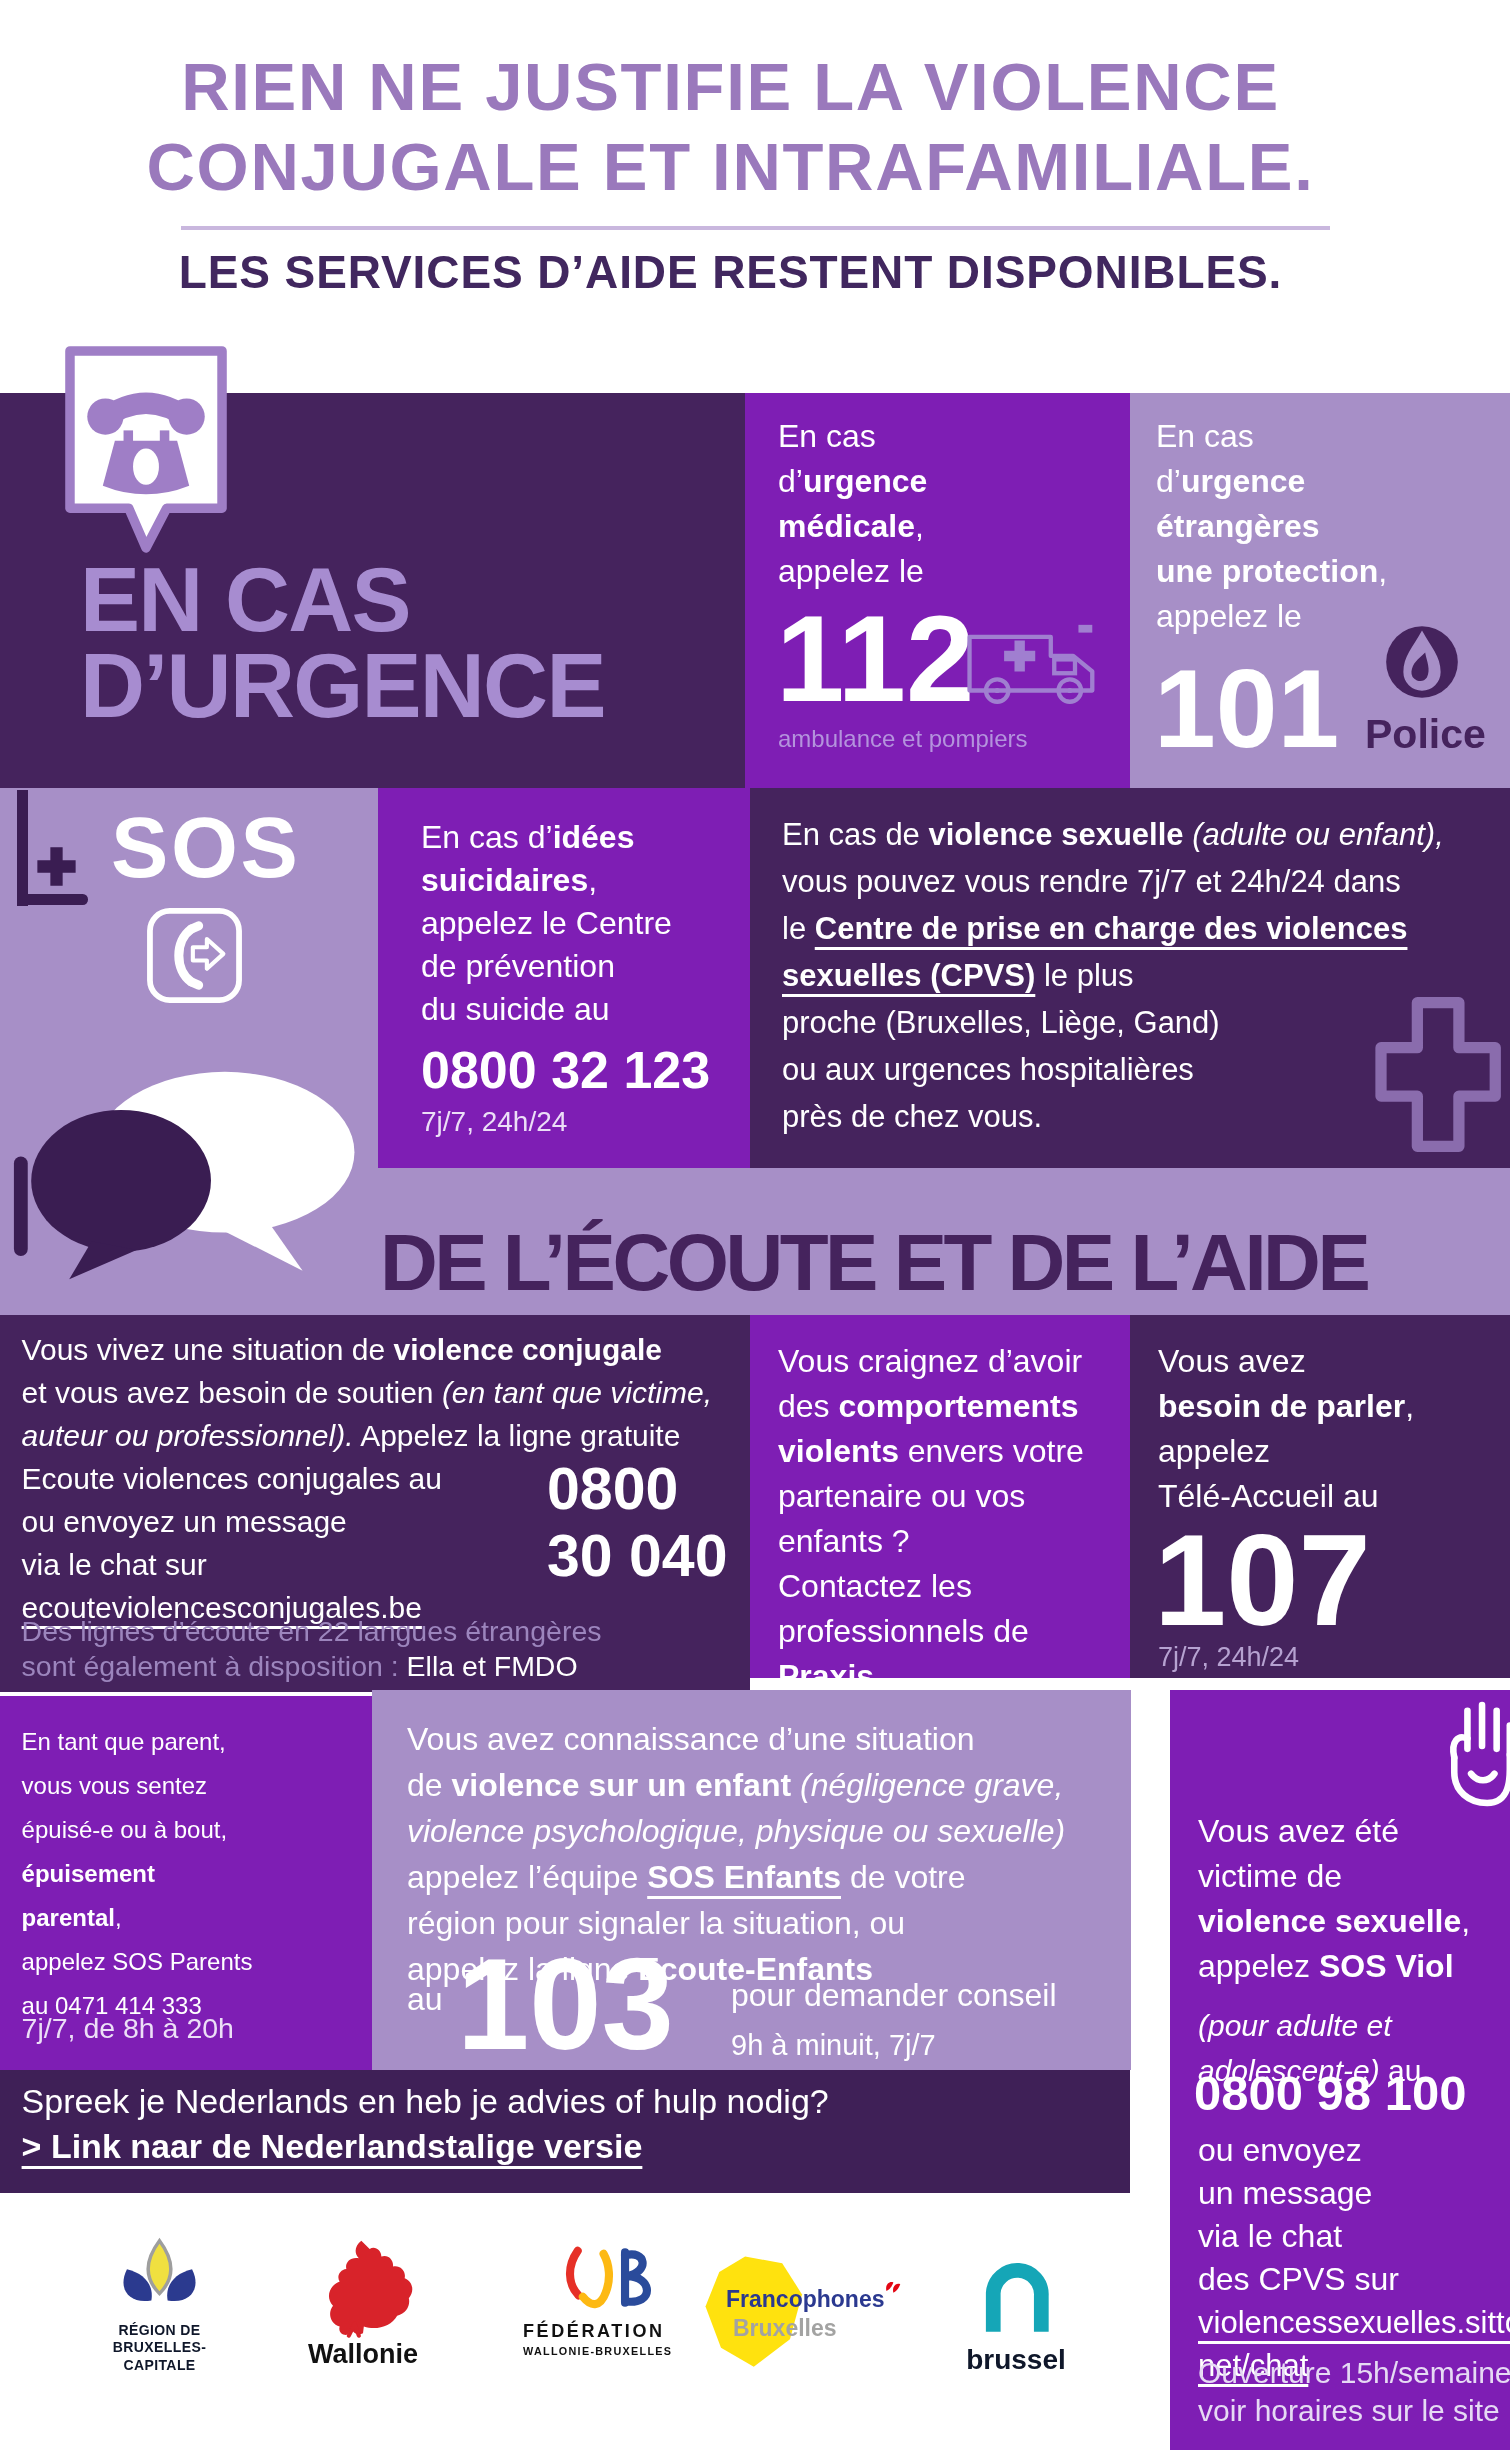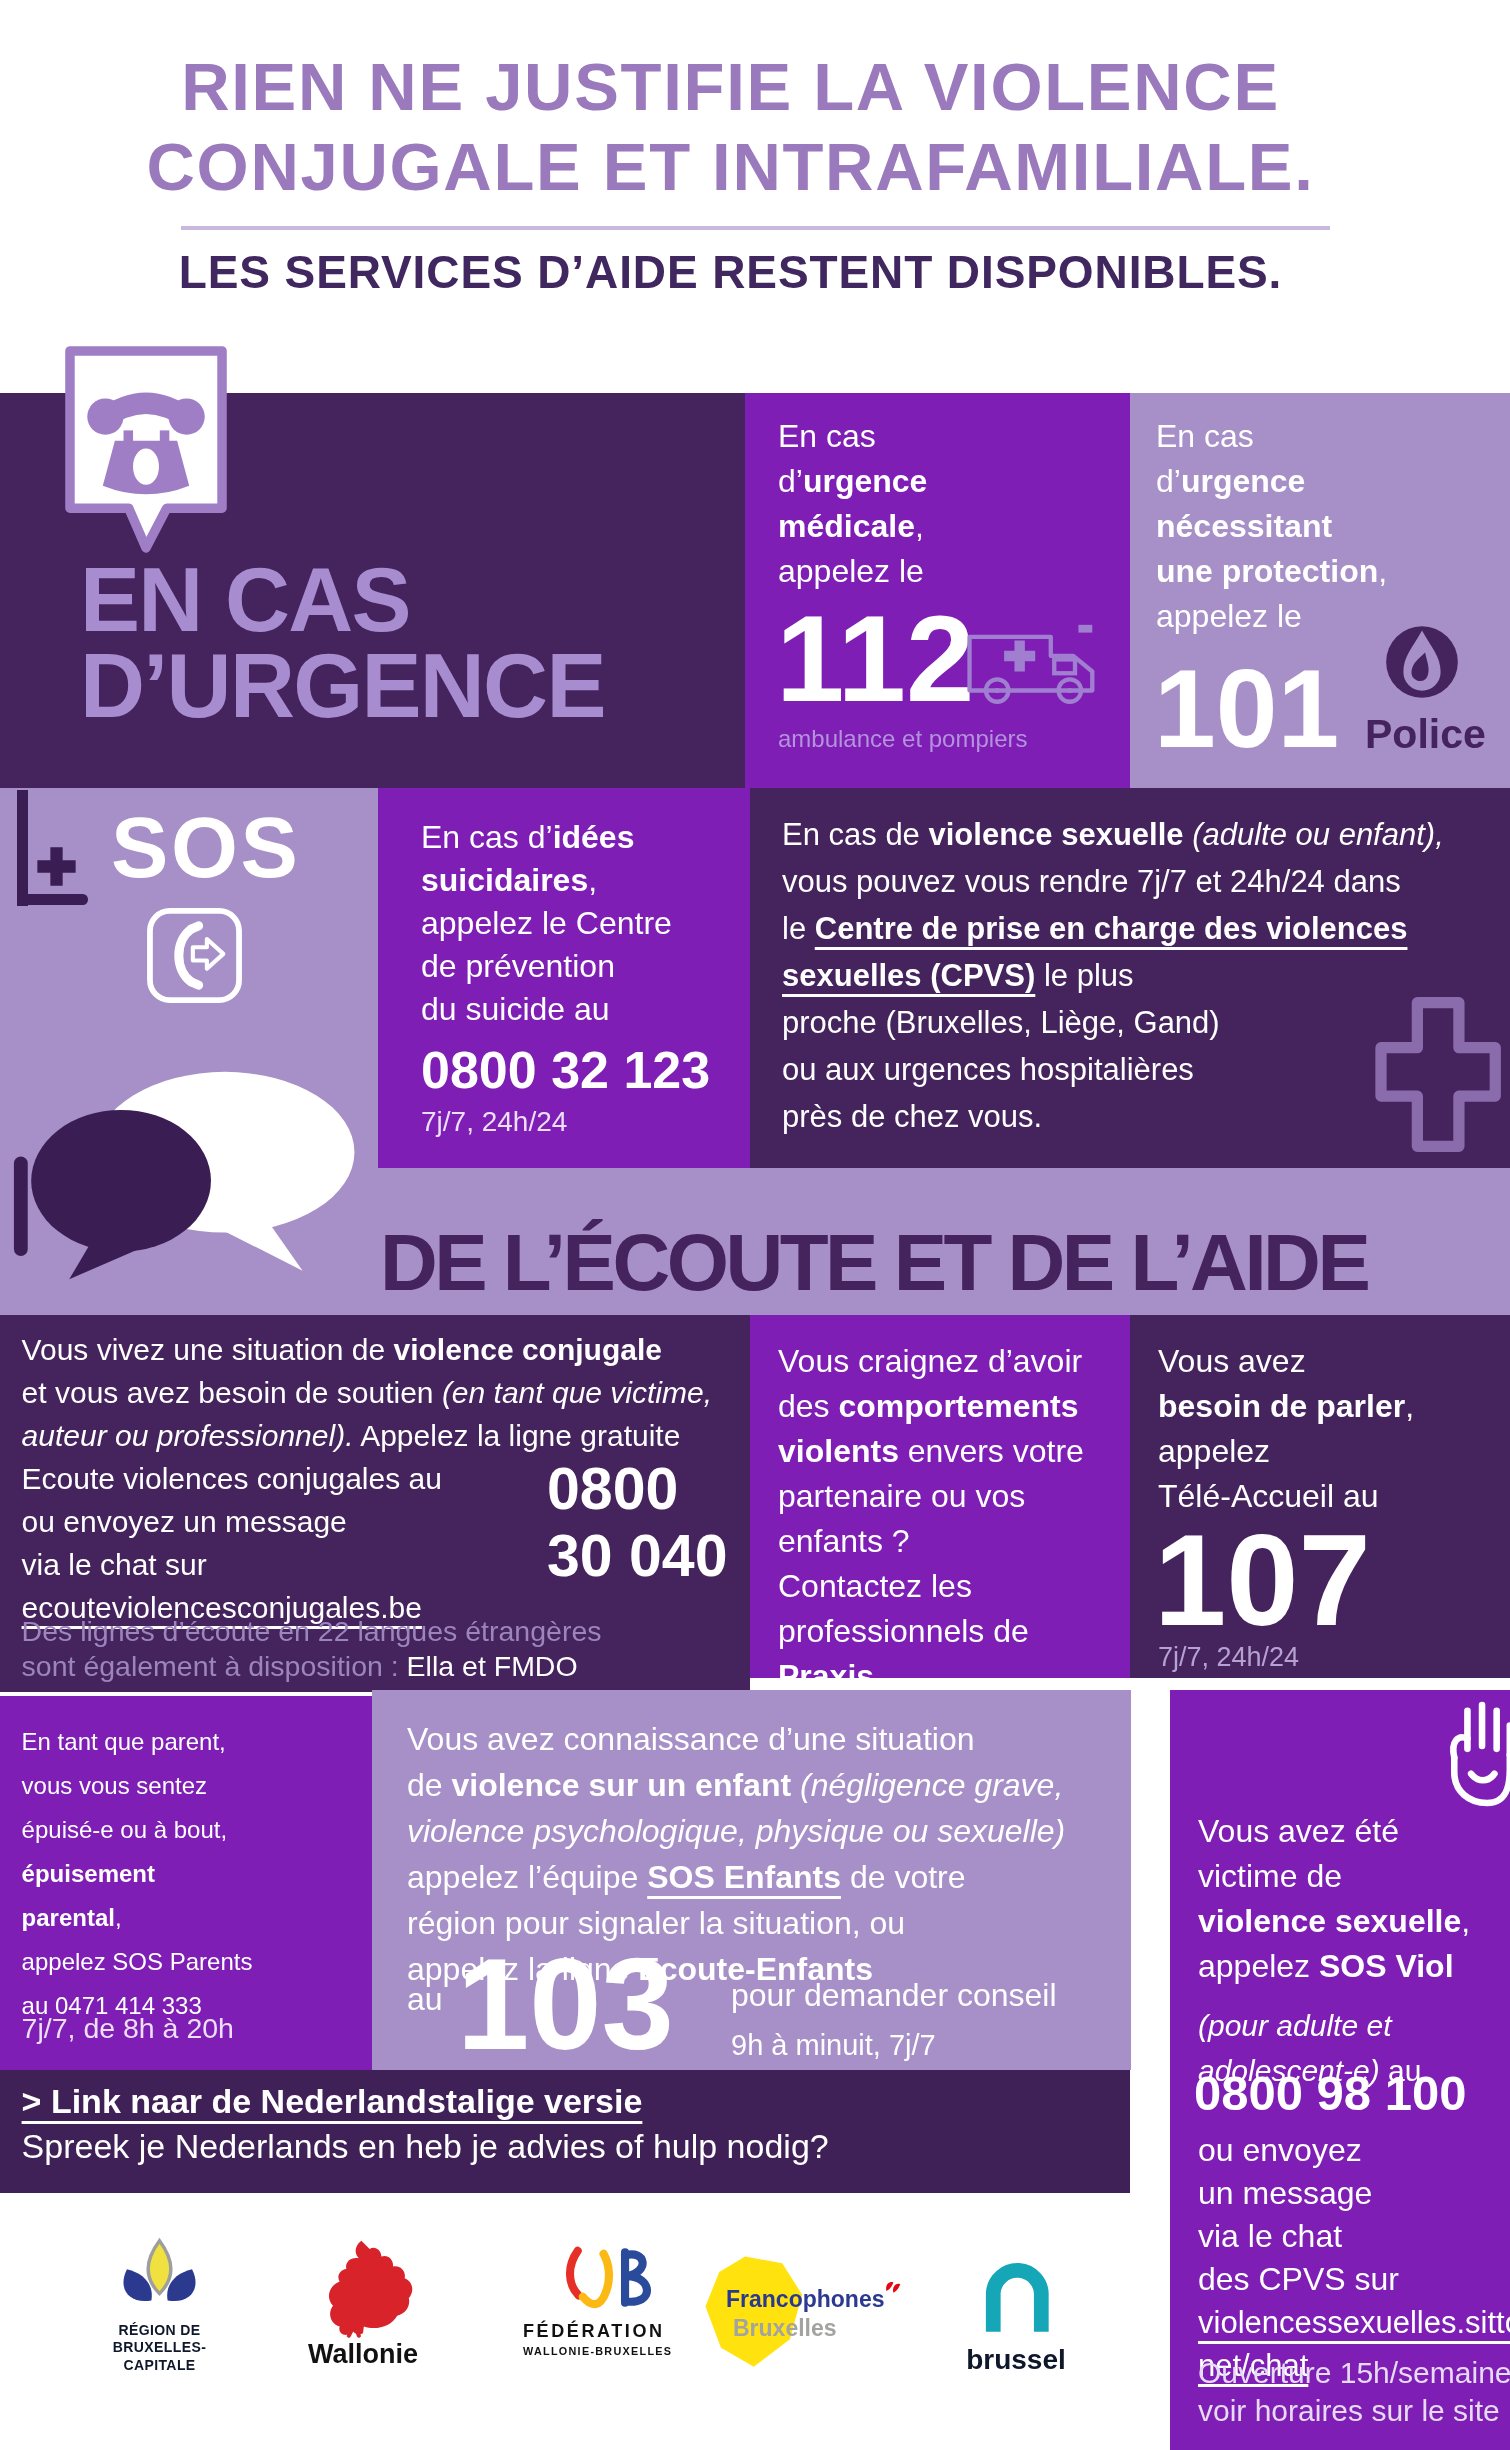--- a/index.html
+++ b/index.html
@@ -70,21 +70,21 @@
         <circle cx="128" cy="92" r="3" fill="#a07fd0" stroke="none"></circle>
       </svg>
     </div>
     <div style="position:absolute;left:33px;top:332px;font-size:24px;color:#b493dd;">ambulance et pompiers</div>
   </div>
 
   <div class="blk lav" style="left:1130px;top:393px;width:380px;height:395px;">
     <div class="txt" style="position:absolute;left:26px;top:21px;">
       <div class="ln">En cas</div>
       <div class="ln"><span>d’</span><b>urgence</b></div>
-      <div class="ln"><b>nécessitant</b></div>
+      <div class="ln"><b>étrangères</b></div>
       <div class="ln"><b>une protection</b><span>,</span></div>
       <div class="ln">appelez le</div>
     </div>
     <div class="num" style="position:absolute;left:24px;top:261px;font-size:111px;">101</div>
     <div class="abs" style="left:249px;top:226px;">
       <svg width="86" height="86" viewBox="0 0 120 120">
         <circle cx="60" cy="60" r="50" fill="#45235d"></circle>
         <path d="M60,16 C47,40 34,52 34,74 a26,26 0 0 0 52,0 C86,52 73,40 60,16 Z" fill="#a78fc7"></path>
         <path d="M60,46 C53,58 47,65 49,77 a12,12 0 0 0 23,2 C74,66 66,58 60,46 Z" fill="#45235d" transform="rotate(16 60 62)"></path>
       </svg>
@@ -257,22 +257,22 @@
       <div class="ln" style="font-size:31px;"><span class="u">net/chat</span></div>
     </div>
     <div style="position:absolute;left:28px;top:664px;font-size:30px;line-height:38px;color:#e6daf4;">
       <div class="ln">Ouverture 15h/semaine</div>
       <div class="ln">voir horaires sur le site</div>
     </div>
   </div>
 
   <div class="blk" style="left:0;top:2070px;width:1130px;height:123px;background:#3f2057;">
     <div class="txt" style="position:absolute;left:21.6px;top:8.6px;font-size:34px;line-height:45px;">
+      <div class="ln">Spreek je Nederlands en heb je advies of hulp nodig?</div>
       <div class="ln"><b class="u">&gt; Link naar de Nederlandstalige versie</b></div>
-      <div class="ln">Spreek je Nederlands en heb je advies of hulp nodig?</div>
     </div>
   </div>
 
   <div class="abs" style="left:0;top:2193px;width:1130px;height:258px;background:#ffffff;">
 
     <div class="abs" style="left:86px;top:43px;width:147px;text-align:center;">
       <svg width="95" height="86" viewBox="0 0 140 125" style="margin:0 auto;">
         <path d="M70,6 C52,30 44,58 70,84 C96,58 88,30 70,6 Z" fill="#f0e040" stroke="#9e9e9e" stroke-width="5"></path>
         <path d="M22,48 C8,76 24,100 58,94 C62,72 48,54 22,48 Z" fill="#2b3a8f"></path>
         <path d="M118,48 C132,76 116,100 82,94 C78,72 92,54 118,48 Z" fill="#2b3a8f"></path>

